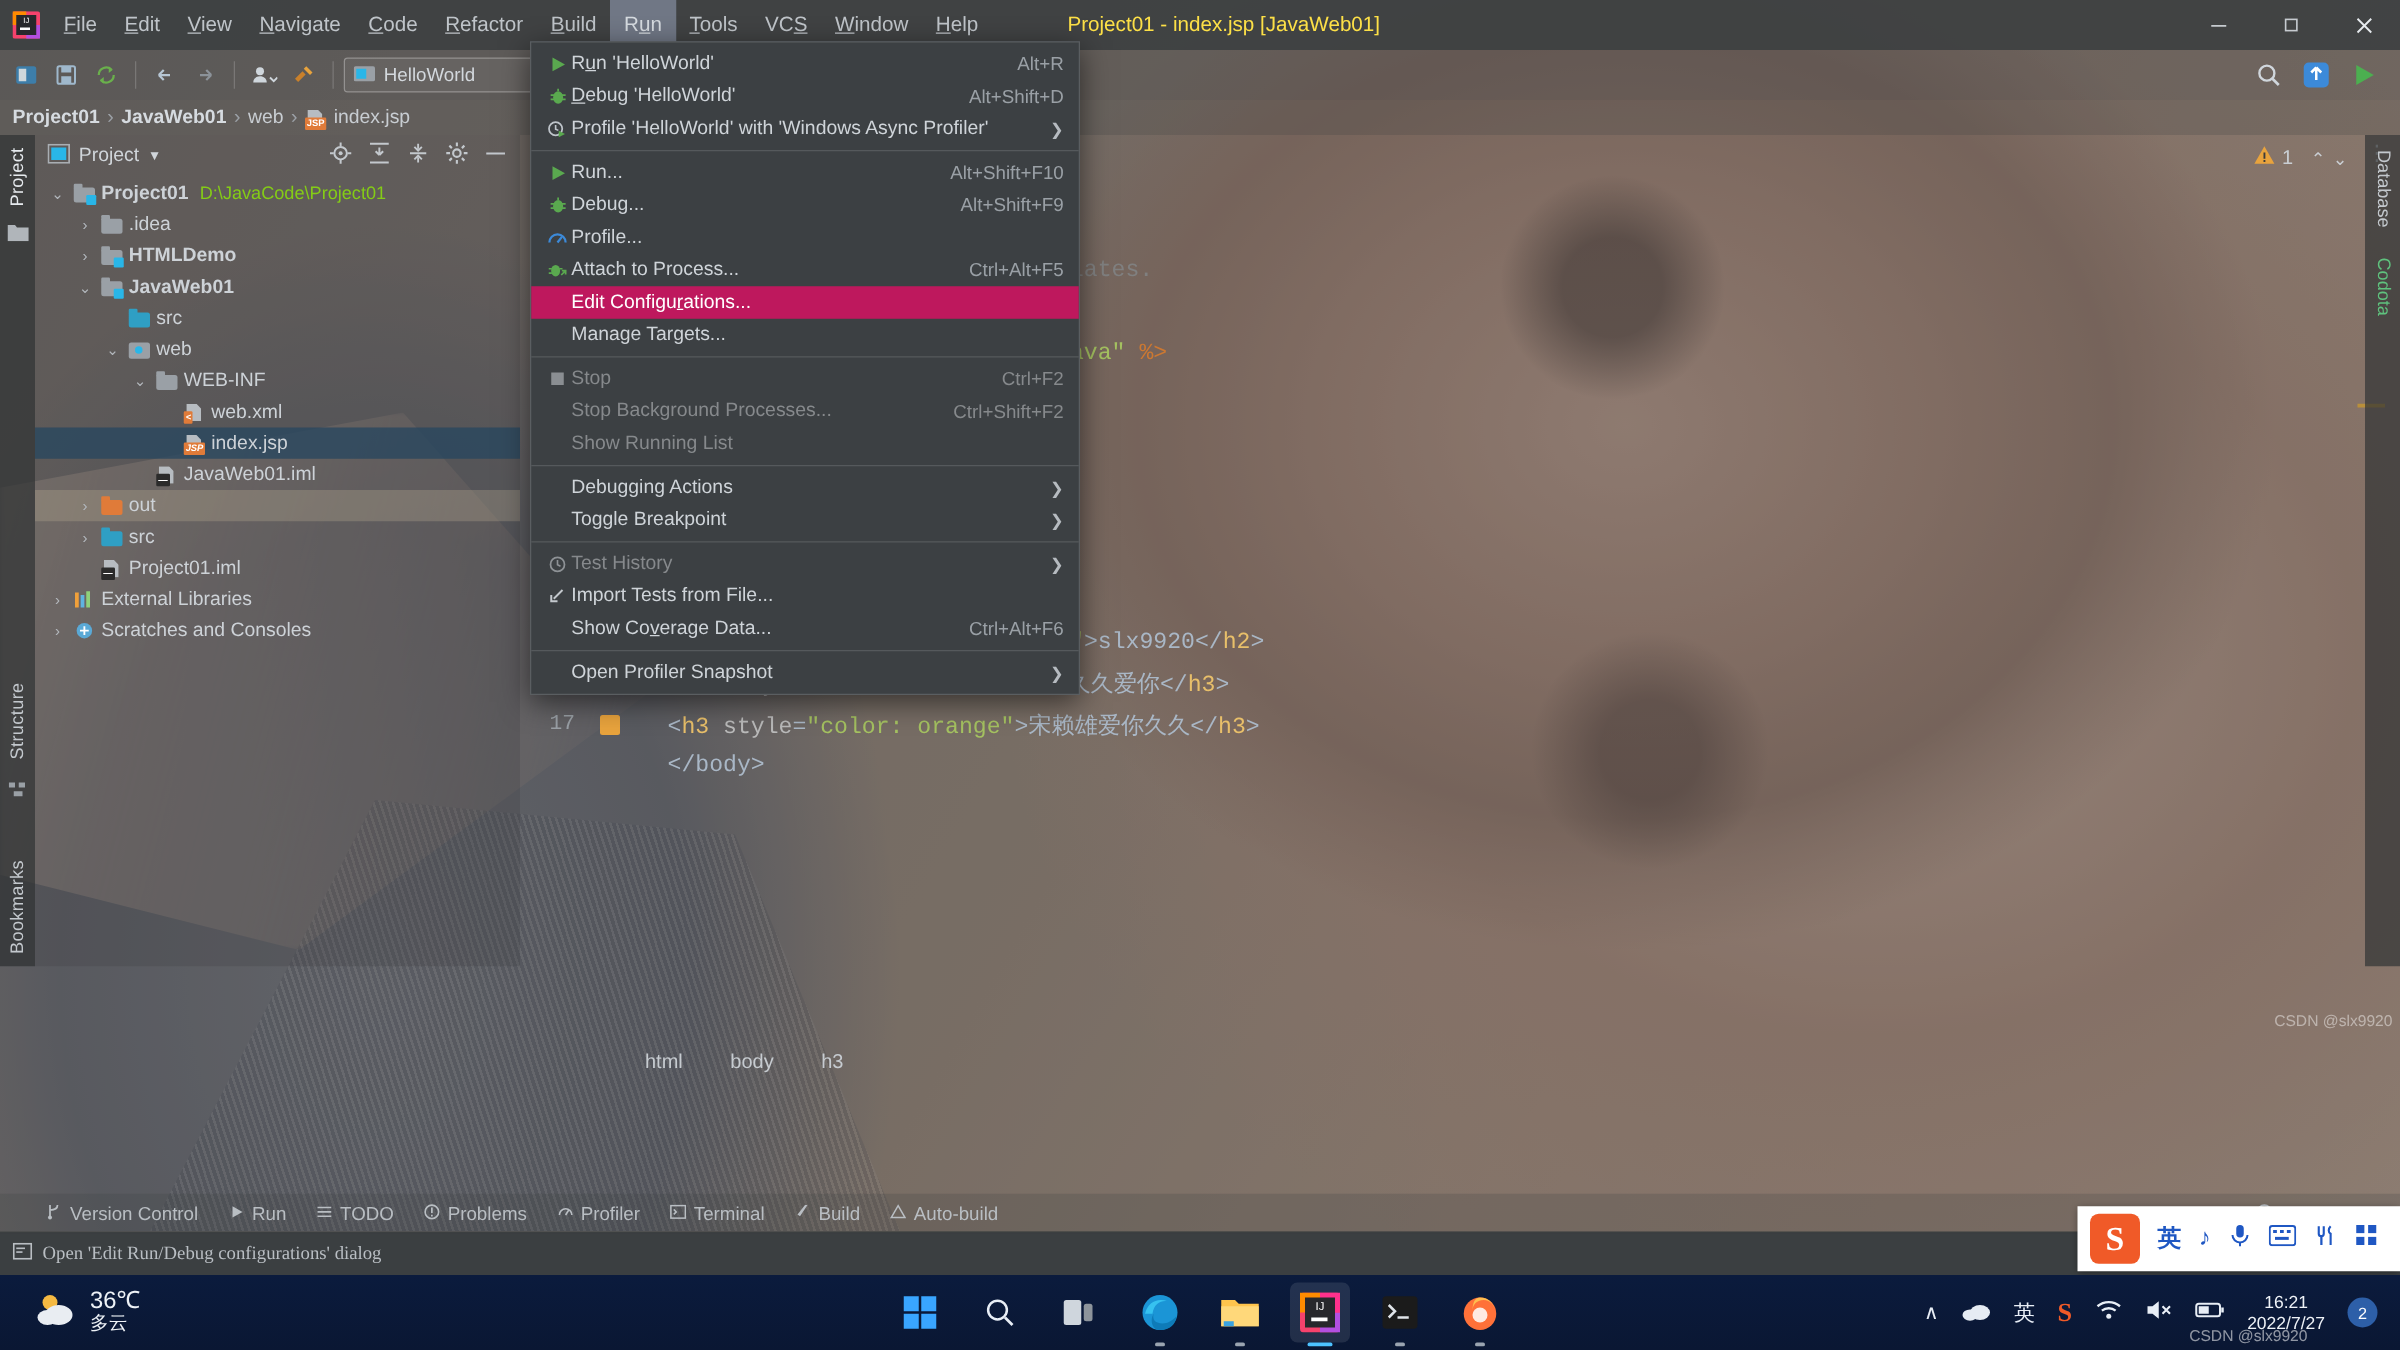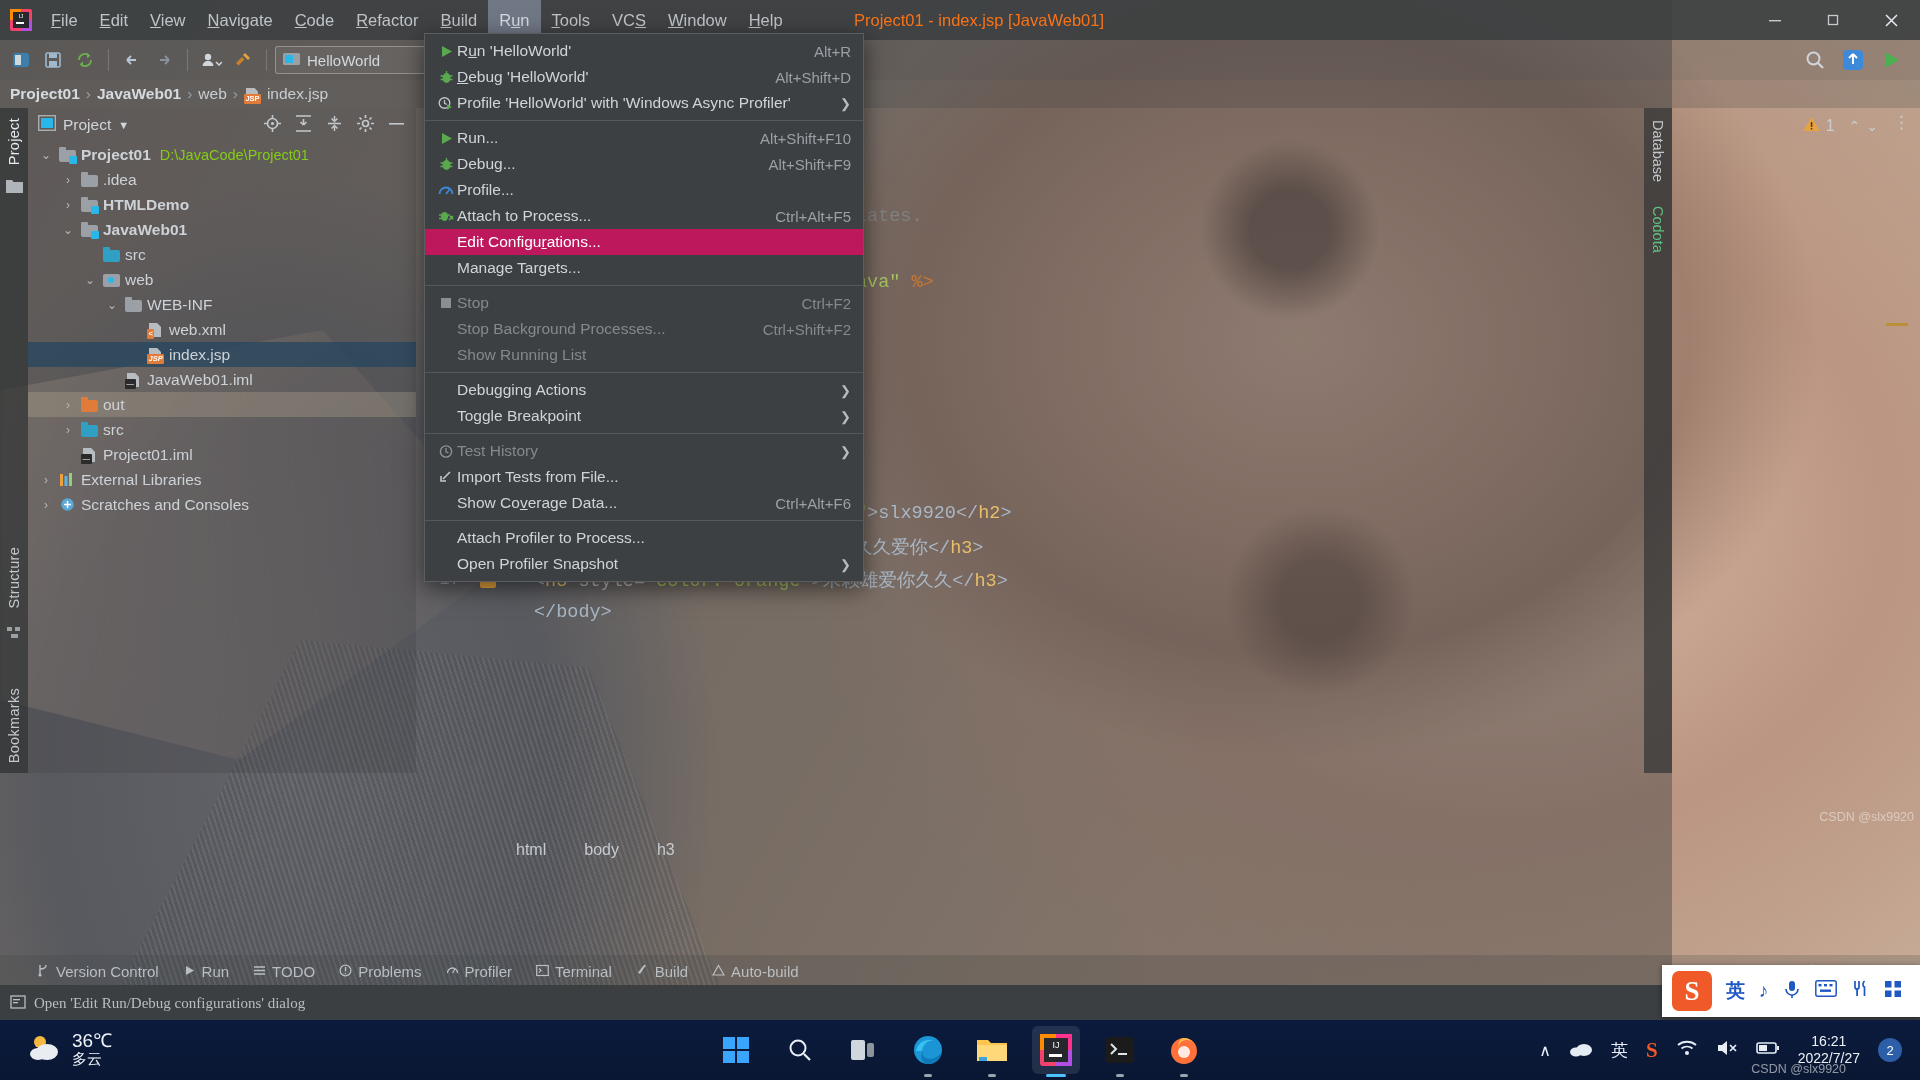--- a/index.html
+++ b/index.html
@@ -31,41 +31,41 @@
   }
   #wallpaper-arm {
     position:absolute; left:0; top:330px; width:520px; height:430px;
     background:linear-gradient(105deg, rgba(226,200,182,.55), rgba(196,166,148,.25) 70%, rgba(0,0,0,0));
     clip-path:polygon(0 14%, 62% 0, 100% 52%, 46% 100%, 0 86%);
     filter:blur(2px);
   }
 
   
   #ide-window {
-    position:absolute; left:0; top:0; width:1672px; height:985px;
+    position:absolute; left:0; top:0; width:1920px; height:985px;
     background:rgba(60,63,65,0.42);
   }
 
   
   #title-bar {
     position:absolute; left:0; top:0; width:1920px; height:40px;
     background:rgba(60,63,65,0.93);
     display:flex; align-items:center;
   }
   #app-logo { width:22px; height:22px; margin-left:10px; margin-right:8px; flex:none; position:relative; }
   .menubar { display:flex; align-items:center; height:40px; }
   .menubar-item {
     padding:0 11px; height:40px; line-height:40px;
     font-size:16.5px; color:#bfc4c9; white-space:nowrap; cursor:default;
   }
   .menubar-item u { text-decoration:underline; }
   .menubar-item.active { background:rgba(170,185,215,0.45); color:#d6dbe0; }
   #window-title {
     position:absolute; left:0; top:0; width:1920px; height:40px; line-height:40px;
-    text-align:center; font-size:16.5px; color:#f97316; pointer-events:none;padding-left:38px;
+    text-align:center; font-size:16.5px; color:#fde047; pointer-events:none;padding-left:38px;
   }
   #window-controls { position:absolute; right:0; top:0; height:40px; display:flex; }
   .wctl { width:58px; height:40px; display:flex; align-items:center; justify-content:center; color:#c6cbd0; }
 
   
   #toolbar {
     position:absolute; left:0; top:40px; width:1920px; height:40px;
     display:flex; align-items:center; gap:2px; padding-left:6px;
     background:rgba(60,63,65,0.30);
   }
@@ -874,24 +874,20 @@
         </svg>
       </span>
       <span class="mi-label">Import Tests from File...</span>
     </div>
     <div class="mi">
       <span class="mi-icon"></span>
       <span class="mi-label">Show Co<u>v</u>erage Data...</span>
       <span class="mi-key">Ctrl+Alt+F6</span>
     </div>
     <div class="msep"></div>
-    <div class="mi">
-      <span class="mi-icon"></span>
-      <span class="mi-label">Attach Profiler to Process...</span>
-    </div>
     <div class="mi">
       <span class="mi-icon"></span>
       <span class="mi-label">Open Profiler Snapshot</span>
       <span class="mi-arrow">❯</span>
     </div>
   </div>
 
 <div id="ime-bar">
   <div id="sogou-logo">S</div>
   <span class="ime-ic">英</span>

